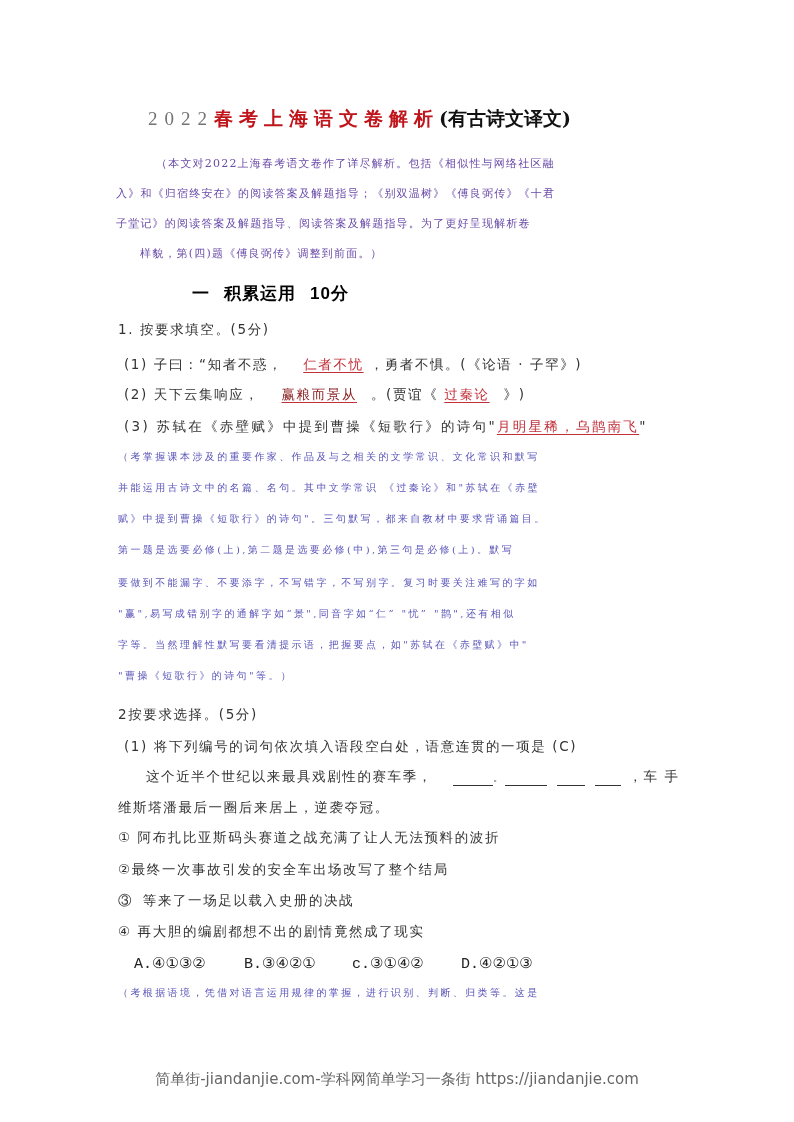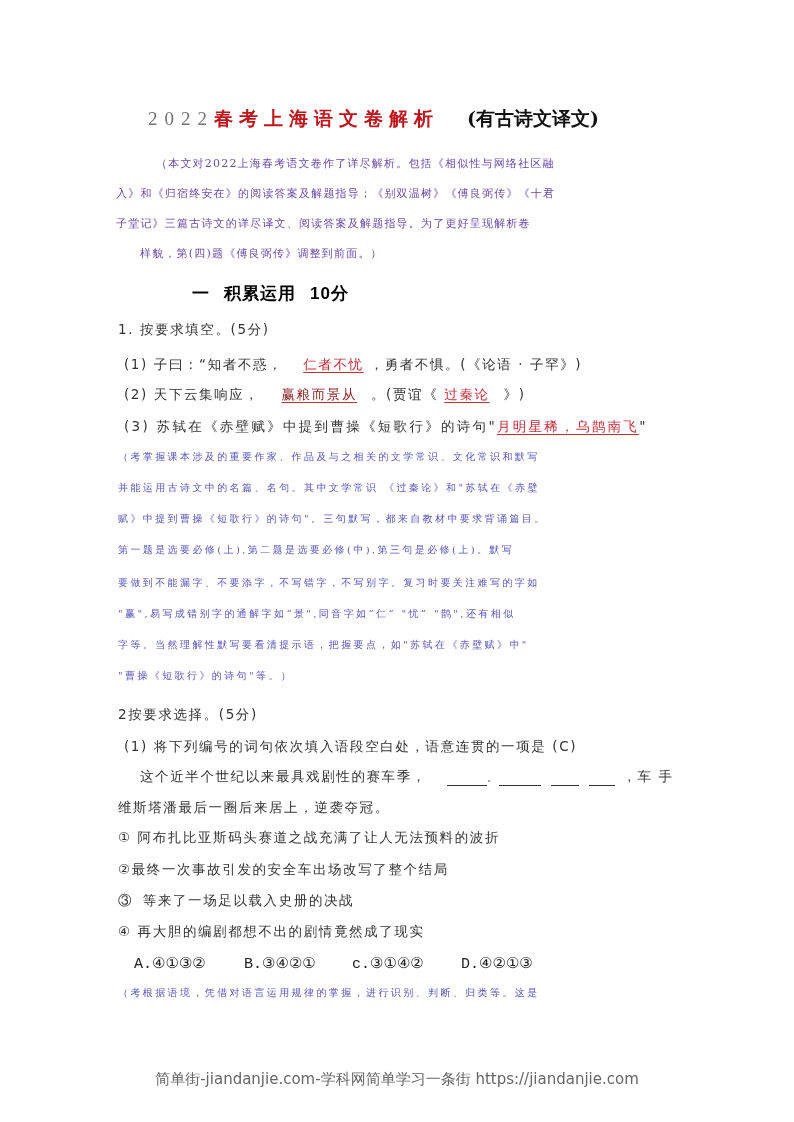--- a/index.html
+++ b/index.html
@@ -2,21 +2,21 @@
 <html><head>
   <meta charset="utf-8">
   <style>
     html, body { margin: 0; padding: 0; background: #ffffff; }
     body { width: 794px; height: 1122px; position: relative; overflow: hidden;
            font-family: "DejaVu Serif", "Liberation Serif", serif; color: #222; }
     .abs { position: absolute; white-space: nowrap; }
     .title { left: 148px; top: 106px; font-size: 19px; letter-spacing: 4px; }
     .title .num { color: #737373; font-family: "Liberation Serif", serif; letter-spacing: 7px; }
     .title .red { color: #c0141b; font-weight: bold; letter-spacing: 6px; }
-    .title .blk { color: #111; font-weight: bold; letter-spacing: 0px; margin-left: 28px; }
+    .title .blk { color: #111; font-weight: bold; letter-spacing: 0px; }
     .intro { color: #6a4aa8; font-size: 11px; letter-spacing: 1.2px; }
     .blue { color: #5a55b8; font-size: 10px; letter-spacing: 2.4px; }
     .sec { left: 192px; top: 282px; font-size: 17px; font-weight: bold; color: #000000;
            font-family: Liberation Sans, sans-serif; letter-spacing: 1px; }
     .sec .gap { display: inline-block; width: 14px; }
     .q { font-size: 13.5px; color: #333; letter-spacing: 1.6px; font-family: "DejaVu Sans", sans-serif; }
     .ans { color: #c0303a; text-decoration: underline; text-decoration-color: #c0303a; text-underline-offset: 3px; }
     .ans.dark { color: #8a1f1f; }
     .blank { display: inline-block; border-bottom: 1px solid #333; height: 14px; vertical-align: bottom; }
     .opts { font-family: Liberation Mono, monospace; font-size: 15px; color: #222; }
@@ -26,21 +26,21 @@
 </head>
 <body>
 
 <div class="abs title">
   <span class="num">2022</span><span class="red">春考上海语文卷解析</span><span class="blk">(有古诗文译文)</span>
 </div>
 
 <div>
   <div class="abs intro" style="left:156px; top:156px;">（本文对2022上海春考语文卷作了详尽解析。包括《相似性与网络社区融</div>
   <div class="abs intro" style="left:116px; top:186px;">入》和《归宿终安在》的阅读答案及解题指导；《别双温树》《傅良弼传》《十君</div>
-  <div class="abs intro" style="left:116px; top:216px;">子堂记》三篇古诗文的详尽译文、阅读答案及解题指导。为了更好呈现解析卷</div>
+  <div class="abs intro" style="left:116px; top:216px;">子堂记》的阅读答案及解题指导、阅读答案及解题指导。为了更好呈现解析卷</div>
   <div class="abs intro" style="left:116px; top:246px;margin-left:24px;">样貌，第(四)题《傅良弼传》调整到前面。）</div>
 </div>
 
 <div class="abs sec">
   <span>一</span><span class="gap"></span><span>积累运用</span><span class="gap"></span><span>10分</span>
 </div>
 
 <div class="abs q" style="left:118px; top:321px;">1.  按要求填空。(5分)</div>
 
 <div class="abs q" style="left:124px; top:356px;">
@@ -62,21 +62,21 @@
   <div class="abs blue" style="left:118px; top:543px;">第一题是选要必修(上),第二题是选要必修(中),第三句是必修(上)。默写</div>
   <div class="abs blue" style="left:118px; top:576px;">要做到不能漏字、不要添字，不写错字，不写别字。复习时要关注难写的字如</div>
   <div class="abs blue" style="left:118px; top:607px;"> "赢",易写成错别字的通解字如“景",同音字如“仁” "忧” "鹊",还有相似</div>
   <div class="abs blue" style="left:118px; top:638px;">字等。当然理解性默写要看清提示语，把握要点，如"苏轼在《赤壁赋》中"</div>
   <div class="abs blue" style="left:118px; top:669px;"> "曹操《短歌行》的诗句"等。）</div>
 </div>
 
 <div class="abs q" style="left:118px; top:706px;">2按要求选择。(5分)</div>
 <div class="abs q" style="left:124px; top:738px;">(1) 将下列编号的词句依次填入语段空白处，语意连贯的一项是 (C)</div>
 
-<div class="abs q" style="left:140px; top:768px;">
+<div class="abs q" style="left:146px; top:768px;">
   <span>这个近半个世纪以来最具戏剧性的赛车季，</span><span style="display:inline-block;width:20px"></span><span class="blank" style="width:40px"></span><span style="font-size:10px;">。</span><span class="blank" style="width:42px"></span><span style="display:inline-block;width:10px"></span><span class="blank" style="width:28px"></span><span style="display:inline-block;width:10px"></span><span class="blank" style="width:26px"></span><span style="display:inline-block;width:8px"></span><span>，车 手</span>
 </div>
 <div class="abs q" style="left:118px; top:799px;">维斯塔潘最后一圈后来居上，逆袭夺冠。</div>
 
 <div>
   <div class="abs q" style="left:118px; top:829px;">① 阿布扎比亚斯码头赛道之战充满了让人无法预料的波折</div>
   <div class="abs q" style="left:118px; top:861px;">②最终一次事故引发的安全车出场改写了整个结局</div>
   <div class="abs q" style="left:118px; top:892px;font-family:Liberation Mono, monospace;">③ 等来了一场足以载入史册的决战</div>
   <div class="abs q" style="left:118px; top:923px;">④ 再大胆的编剧都想不出的剧情竟然成了现实</div>
 </div>

